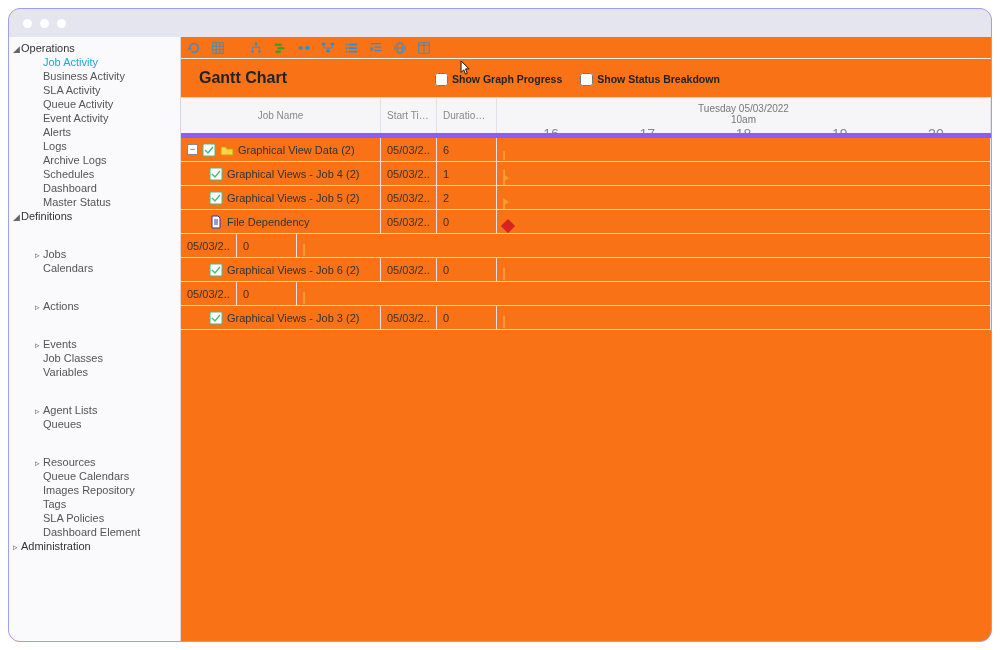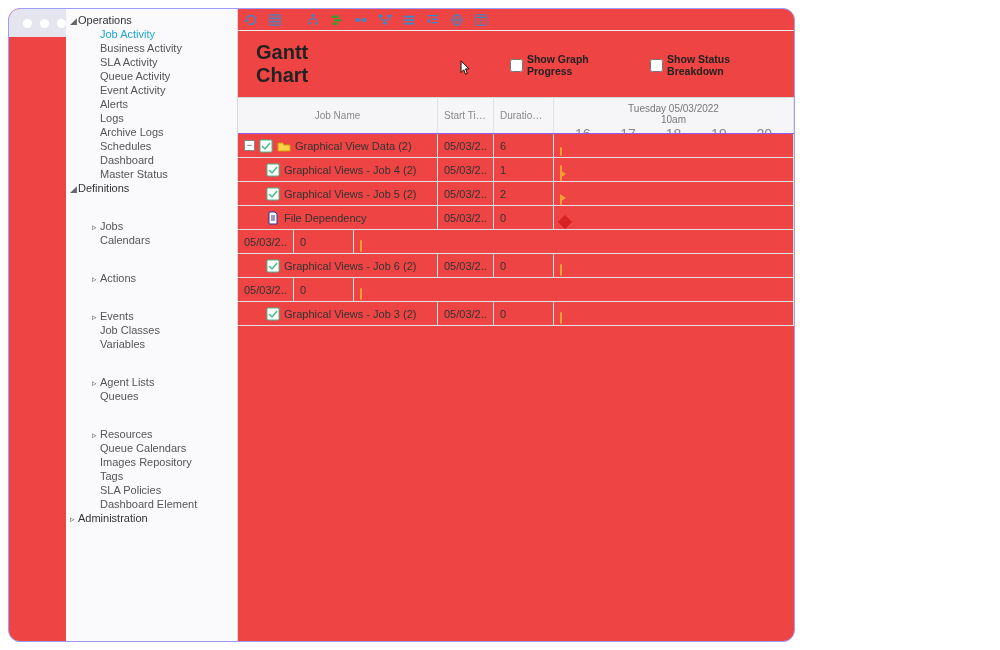--- a/index.html
+++ b/index.html
@@ -1,42 +1,42 @@
 <!DOCTYPE html>
 <html><head>
 <meta charset="utf-8">
 <style>
   * { box-sizing: border-box; margin: 0; padding: 0; }
   html, body { width: 1000px; height: 650px; font-family: Arial, Helvetica, sans-serif; font-size: 11px; color: #444; background: #fff; }
   
-  .frame { margin: 8px; width: 787px; height: 634px; border: 1px solid #9e9dfc; border-radius: 12px; overflow: hidden; background:#ef4444; display:flex; flex-direction:row; }
+  .frame { margin: 8px; width: 984px; height: 634px; border: 1px solid #9e9dfc; border-radius: 12px; overflow: hidden; background:#f97316; display:flex; flex-direction:column; }
   .titlebar { height: 28px; background: #e5e5ef; display:flex; align-items:center; padding-left:14px; gap:8px; }
   .dot { width:9px; height:9px; border-radius:50%; background:#fff; }
   .app { flex:1; display:flex; overflow:hidden; }
   
   .sidebar { width: 172px; border-right:1px solid #d7d7dc; background:#fafafc; overflow:auto; padding-top:4px; }
   .tree-item { padding: 1px 4px 1px 10px; white-space:nowrap; cursor:default; color:#555; }
   .tree-item.level0 { font-weight:normal; color:#333; padding-left:4px; }
   .tree-item.level1 { padding-left: 34px; }
   .tree-item.level1.narrow { padding-left: 26px; margin-top: 24px; }
   .tree-item.active { color:#1ea7d1; }
   .tree-caret { display:inline-block; width:8px; font-size:9px; color:#666; }
   
   .main { flex:1; display:flex; flex-direction:column; overflow:hidden; }
   .toolbar { height:22px; padding:2px 6px; display:flex; align-items:center; gap:10px; border-bottom:1px solid #eee; }
   .tb-icon { width:14px; height:14px; display:inline-flex; align-items:center; justify-content:center; }
   .tb-icon svg { width:14px; height:14px; }
   .content { flex:1; overflow:auto; position:relative; padding:0 0 0 0; }
   .chart-row { display:flex; align-items:center; gap:14px; padding:6px 10px 4px 10px; }
-  .chart-title { font-size:20px; font-weight:bold; color:#222; padding:4px 0 6px 8px; }
+  .chart-title { font-size:16px; font-weight:bold; color:#222; padding:4px 0 6px 8px; }
   .opts { display:flex; align-items:center; gap:18px; font-size:11px; color:#222; }
   .opts label { display:flex; align-items:center; gap:4px; font-weight:bold; font-size:10.5px; }
   
   .grid { border-top:1px solid #d7d7dc; }
-  .gh { display:flex; background:#f6f6f8; border-bottom:1px solid #8b5cf6; }
+  .gh { display:flex; background:#f6f6f8; border-bottom:5px solid #8b5cf6; }
   .gh .cell, .gr .cell { border-right:1px solid #e2e2e6; padding:4px 6px; overflow:hidden; text-overflow:ellipsis; white-space:nowrap; }
   .col-name { width: 200px; color:#888; }
   .col-start { width: 56px; color:#888; }
   .col-dur  { width: 60px; color:#888; text-align:center; }
   .gh .col-name, .gh .col-start, .gh .col-dur { text-align:center; font-size:10px; padding-top:12px; padding-bottom:12px; }
   .col-tl { flex:1; position:relative; padding:0; }
   .gr { display:flex; border-bottom:1px solid #e2e2e6; height:24px; align-items:stretch; }
   .gr .cell { display:flex; align-items:center; color:#333; }
   .gr .col-name { padding-left:6px; }
   .row-icon { width:14px; height:14px; margin-right:4px; flex-shrink:0; }

